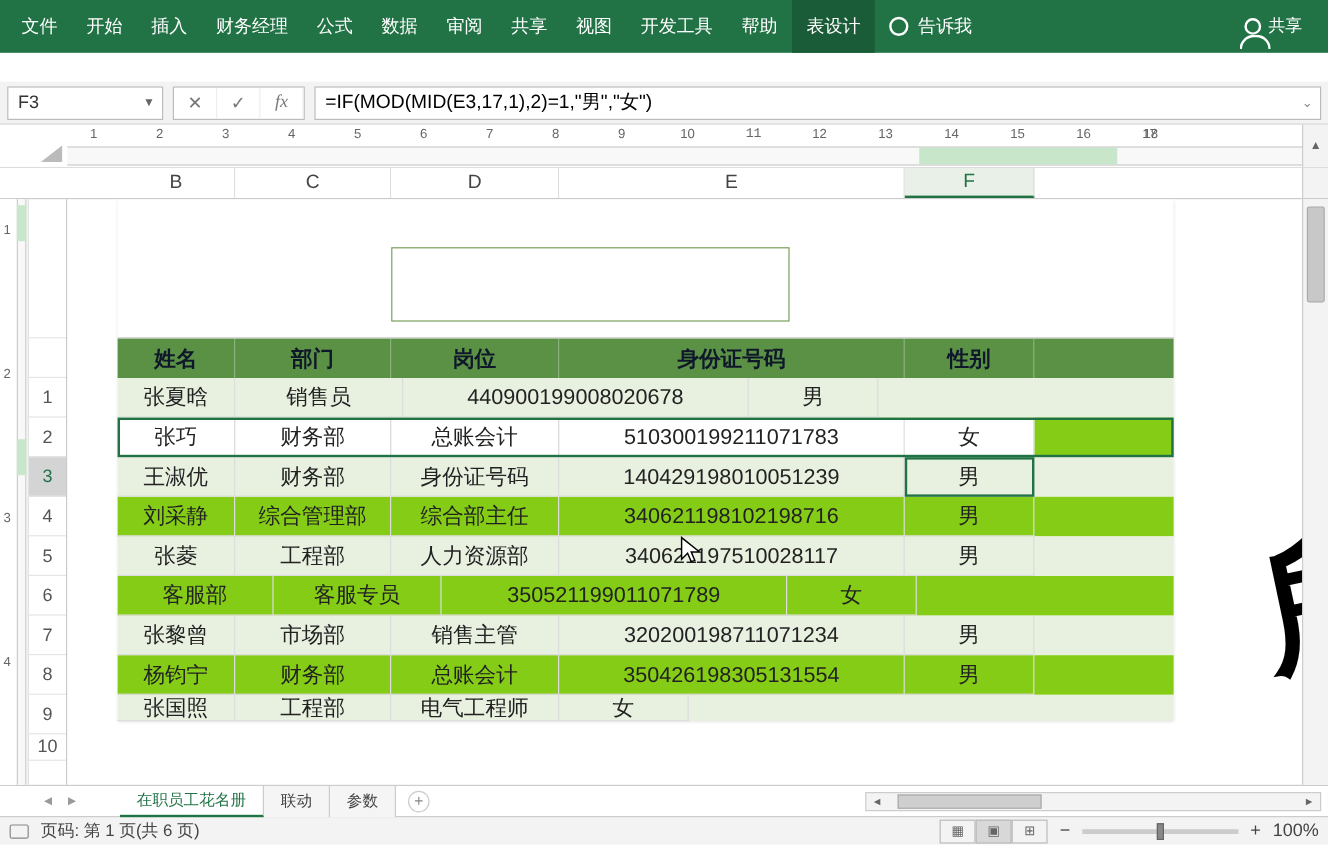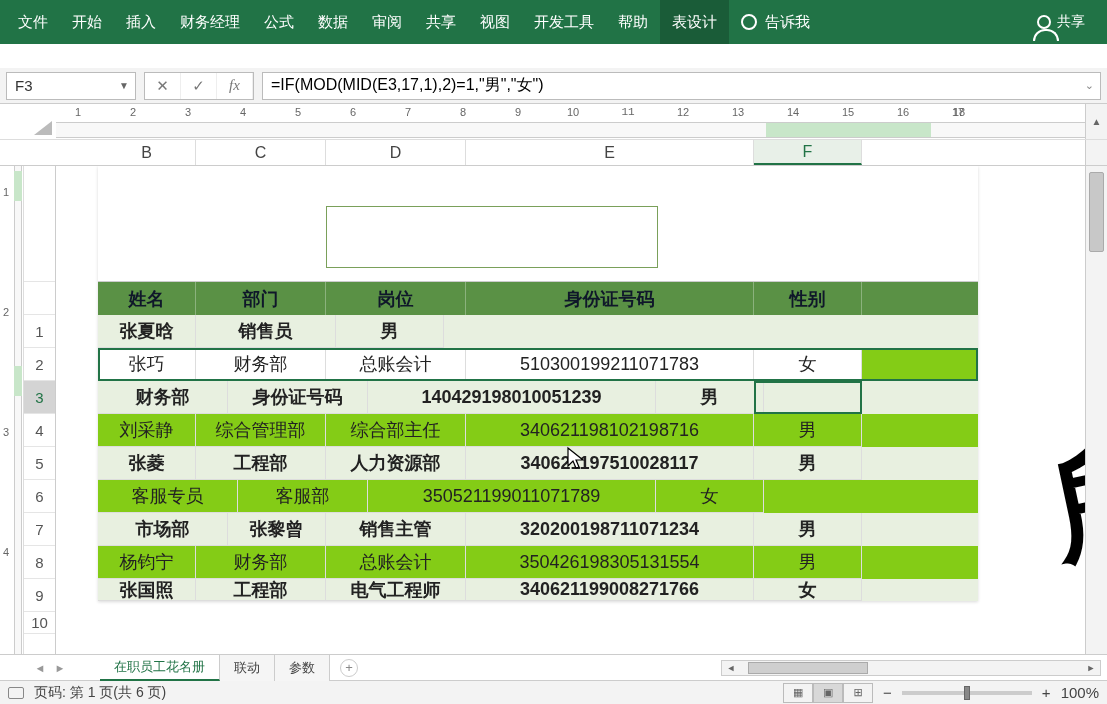--- a/index.html
+++ b/index.html
@@ -55,21 +55,21 @@
 .rowhdr.blank { height:116px;}
 .rowhdr.tablehdr { height:33px;}
 .cells { flex:1; position:relative; overflow:hidden;}
 .page-area { position:absolute; left:42px; top:0; width:880px; background:#fff; box-shadow: 0 1px 3px rgba(0,0,0,0.15);}
 .blank-row { height:116px; border-bottom:1px solid #ccc; position:relative;}
 .merged-cell { position:absolute; left:228px; top:40px; width:332px; height:62px; border:1px solid #7aa05a; background:#fff;}
 .table-container { }
 .thead-row { display:flex; height:33px; background:#5a9145; color:#0f172a; font-size:18px; font-weight:600;}
 .th { display:flex; align-items:center; justify-content:center; border-right:1px solid rgba(255,255,255,0.3);}
 .trow { display:flex; height:33px; font-size:18px; color:#222;}
-.trow.even { background:#e8f0e0;font-weight:bold;}
+.trow.even { background:#e8f0e0;}
 .trow.odd { background:#84cc16;}
 .trow.selected .tc { background:#fff; }
 .trow.selected { outline:2px solid #217346; outline-offset:-2px;}
 .tc { display:flex; align-items:center; justify-content:center; border-right:1px solid #ddd; border-bottom:1px solid #ddd;}
 .active-cell-marker { position:absolute; border:2px solid #217346; pointer-events:none;}
 .vscroll { width:22px; background:#f3f3f3; border-left:1px solid #ccc; position:relative;}
 .vscroll .thumb { position:absolute; left:3px; right:3px; top:6px; height:80px; background:#c8c8c8; border:1px solid #aaa; border-radius:2px;}
 
 
 .cursor { position:absolute; left:510px; top:280px; pointer-events:none; width:20px; height:24px;}
@@ -226,74 +226,75 @@
           <div class="th col-B">姓名</div>
           <div class="th col-C">部门</div>
           <div class="th col-D">岗位</div>
           <div class="th col-E">身份证号码</div>
           <div class="th col-F">性别</div>
         </div>
         <div id="tbody">
             <div class="trow even">
               <div class="tc col-B">张夏晗</div>
               <div class="tc col-D">销售员</div>
+              <div class="tc col-E">440900199008020678</div>
               <div class="tc col-F">男</div>
             </div>
             <div class="trow odd selected">
               <div class="tc col-B">张巧</div>
               <div class="tc col-C">财务部</div>
               <div class="tc col-D">总账会计</div>
               <div class="tc col-E">510300199211071783</div>
               <div class="tc col-F">女</div>
             </div>
             <div class="trow even">
+              <div class="tc col-B">王淑优</div>
               <div class="tc col-C">财务部</div>
               <div class="tc col-D">身份证号码</div>
               <div class="tc col-E">140429198010051239</div>
               <div class="tc col-F">男</div>
             </div>
             <div class="trow odd">
               <div class="tc col-B">刘采静</div>
               <div class="tc col-C">综合管理部</div>
               <div class="tc col-D">综合部主任</div>
               <div class="tc col-E">340621198102198716</div>
               <div class="tc col-F">男</div>
             </div>
             <div class="trow even">
               <div class="tc col-B">张菱</div>
               <div class="tc col-C">工程部</div>
               <div class="tc col-D">人力资源部</div>
               <div class="tc col-E">340621197510028117</div>
               <div class="tc col-F">男</div>
             </div>
             <div class="trow odd">
+              <div class="tc col-C">客服部</div>
               <div class="tc col-D">客服专员</div>
-              <div class="tc col-C">客服部</div>
               <div class="tc col-E">350521199011071789</div>
               <div class="tc col-F">女</div>
             </div>
             <div class="trow even">
+              <div class="tc col-B">张黎曾</div>
               <div class="tc col-C">市场部</div>
-              <div class="tc col-B">张黎曾</div>
               <div class="tc col-D">销售主管</div>
               <div class="tc col-E">320200198711071234</div>
               <div class="tc col-F">男</div>
             </div>
             <div class="trow odd">
               <div class="tc col-B">杨钧宁</div>
               <div class="tc col-C">财务部</div>
               <div class="tc col-D">总账会计</div>
               <div class="tc col-E">350426198305131554</div>
               <div class="tc col-F">男</div>
             </div>
             <div class="trow even" style="height: 22px;">
               <div class="tc col-B">张国照</div>
               <div class="tc col-C">工程部</div>
               <div class="tc col-D">电气工程师</div>
-              <div class="tc col-E">340621199008271766</div>
               <div class="tc col-F">女</div>
             </div>
           </div>
       </div>
     </div>
     <div class="active-cell-marker" style="left:698px; top:215px; width:108px; height:33px;"></div>
     <svg class="cursor" viewBox="0 0 20 24">
         <path d="M2 2 L2 20 L7 15 L10 22 L13 21 L10 14 L17 14 Z" fill="#fff" stroke="#000" stroke-width="1.2"></path>
       </svg>
     <div class="watermark">所</div>

